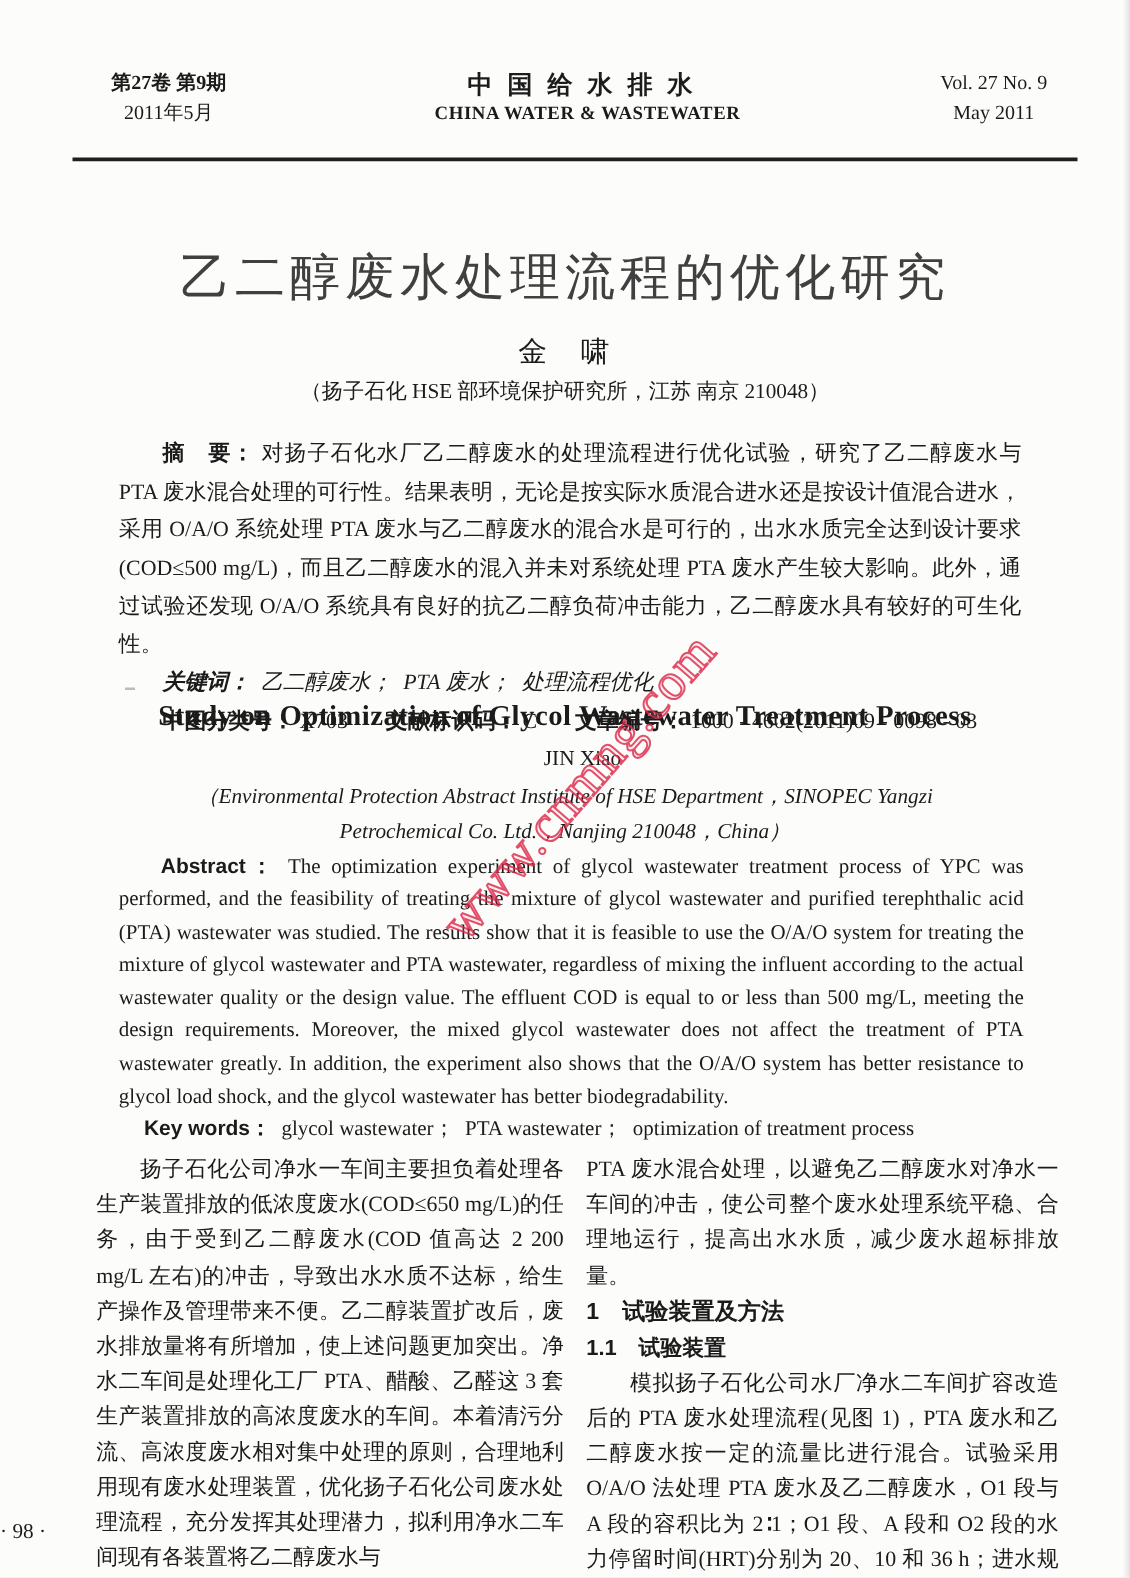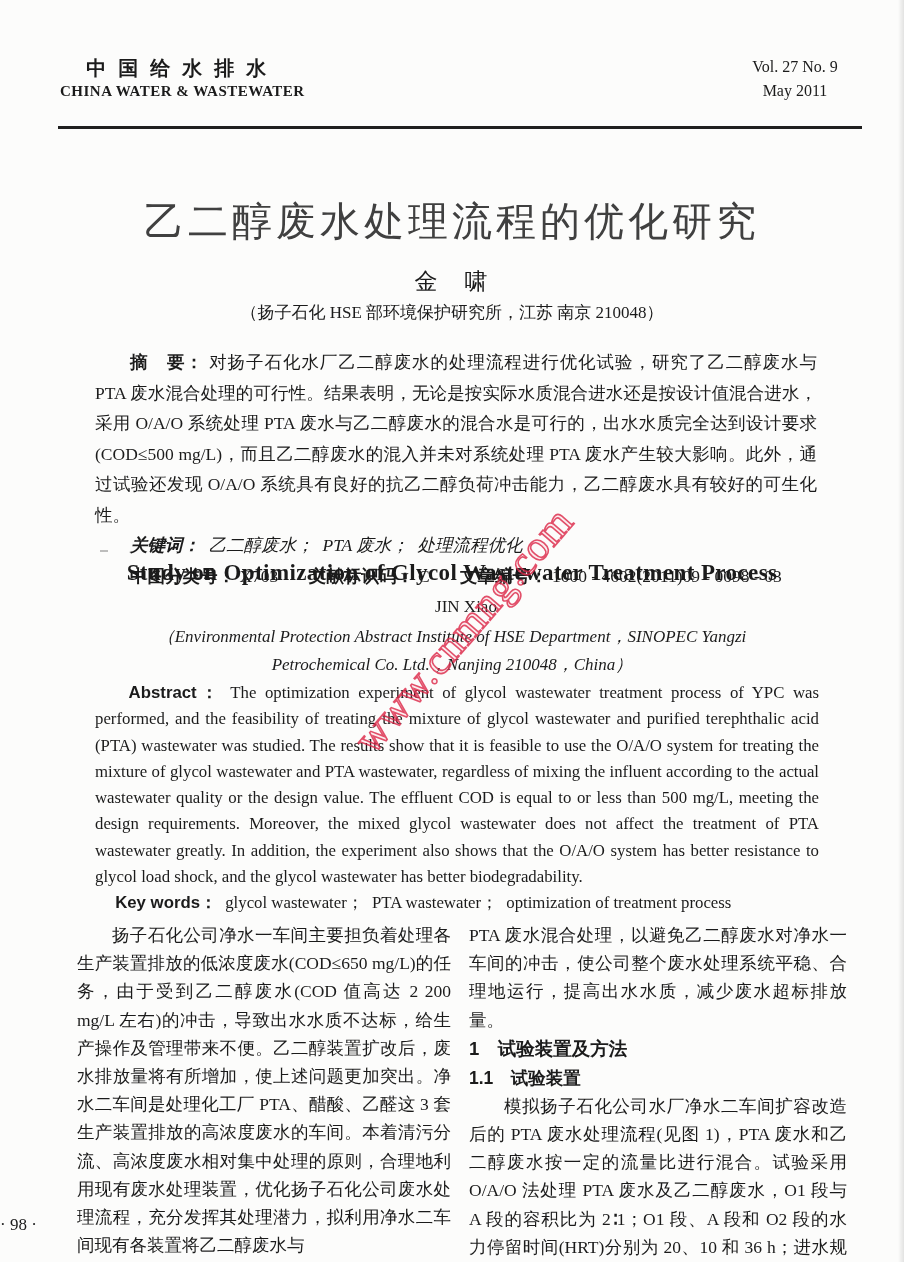--- a/index.html
+++ b/index.html
@@ -67,20 +67,24 @@
     pointer-events:none; user-select:none;}
   
   .speck{position:absolute; left:100px; top:550px; width:8px; height:2px; background:rgba(0,0,0,.25);}
 </style>
 </head>
 <body>
 
 <div class="page">
 
   <div class="hdr">
+    <div class="hdr-left">
+      <div class="l1">第27卷  第9期</div>
+      <div class="l2">2011年5月</div>
+    </div>
     <div class="hdr-center">
       <div class="jcn">中国给水排水</div>
       <div class="jen">CHINA WATER &amp; WASTEWATER</div>
     </div>
     <div class="hdr-right">
       <div>Vol. 27 No. 9</div>
       <div>May 2011</div>
     </div>
   </div>
   <div class="rule"></div>

